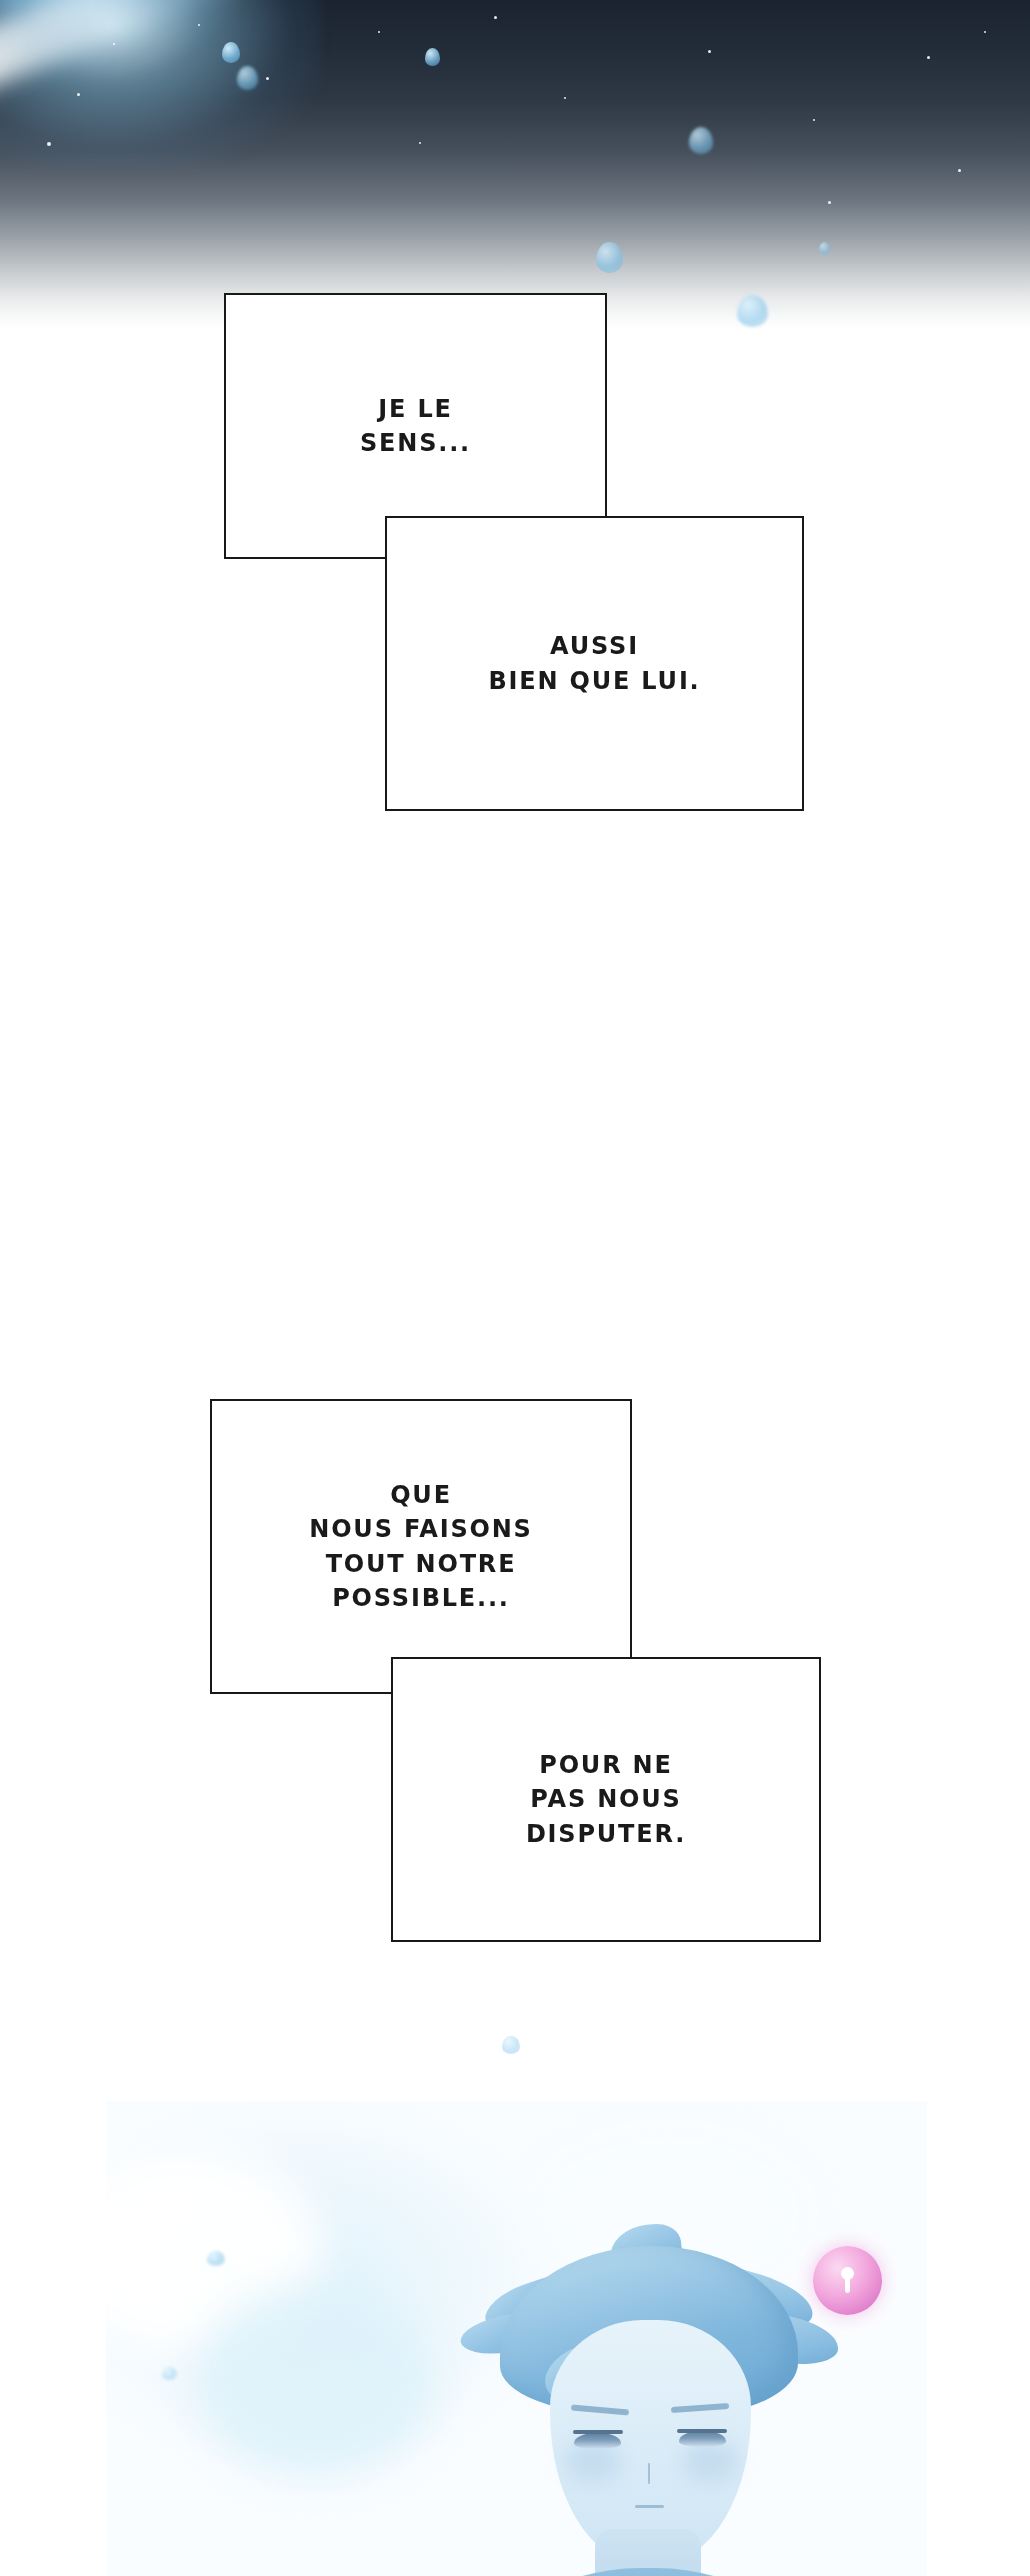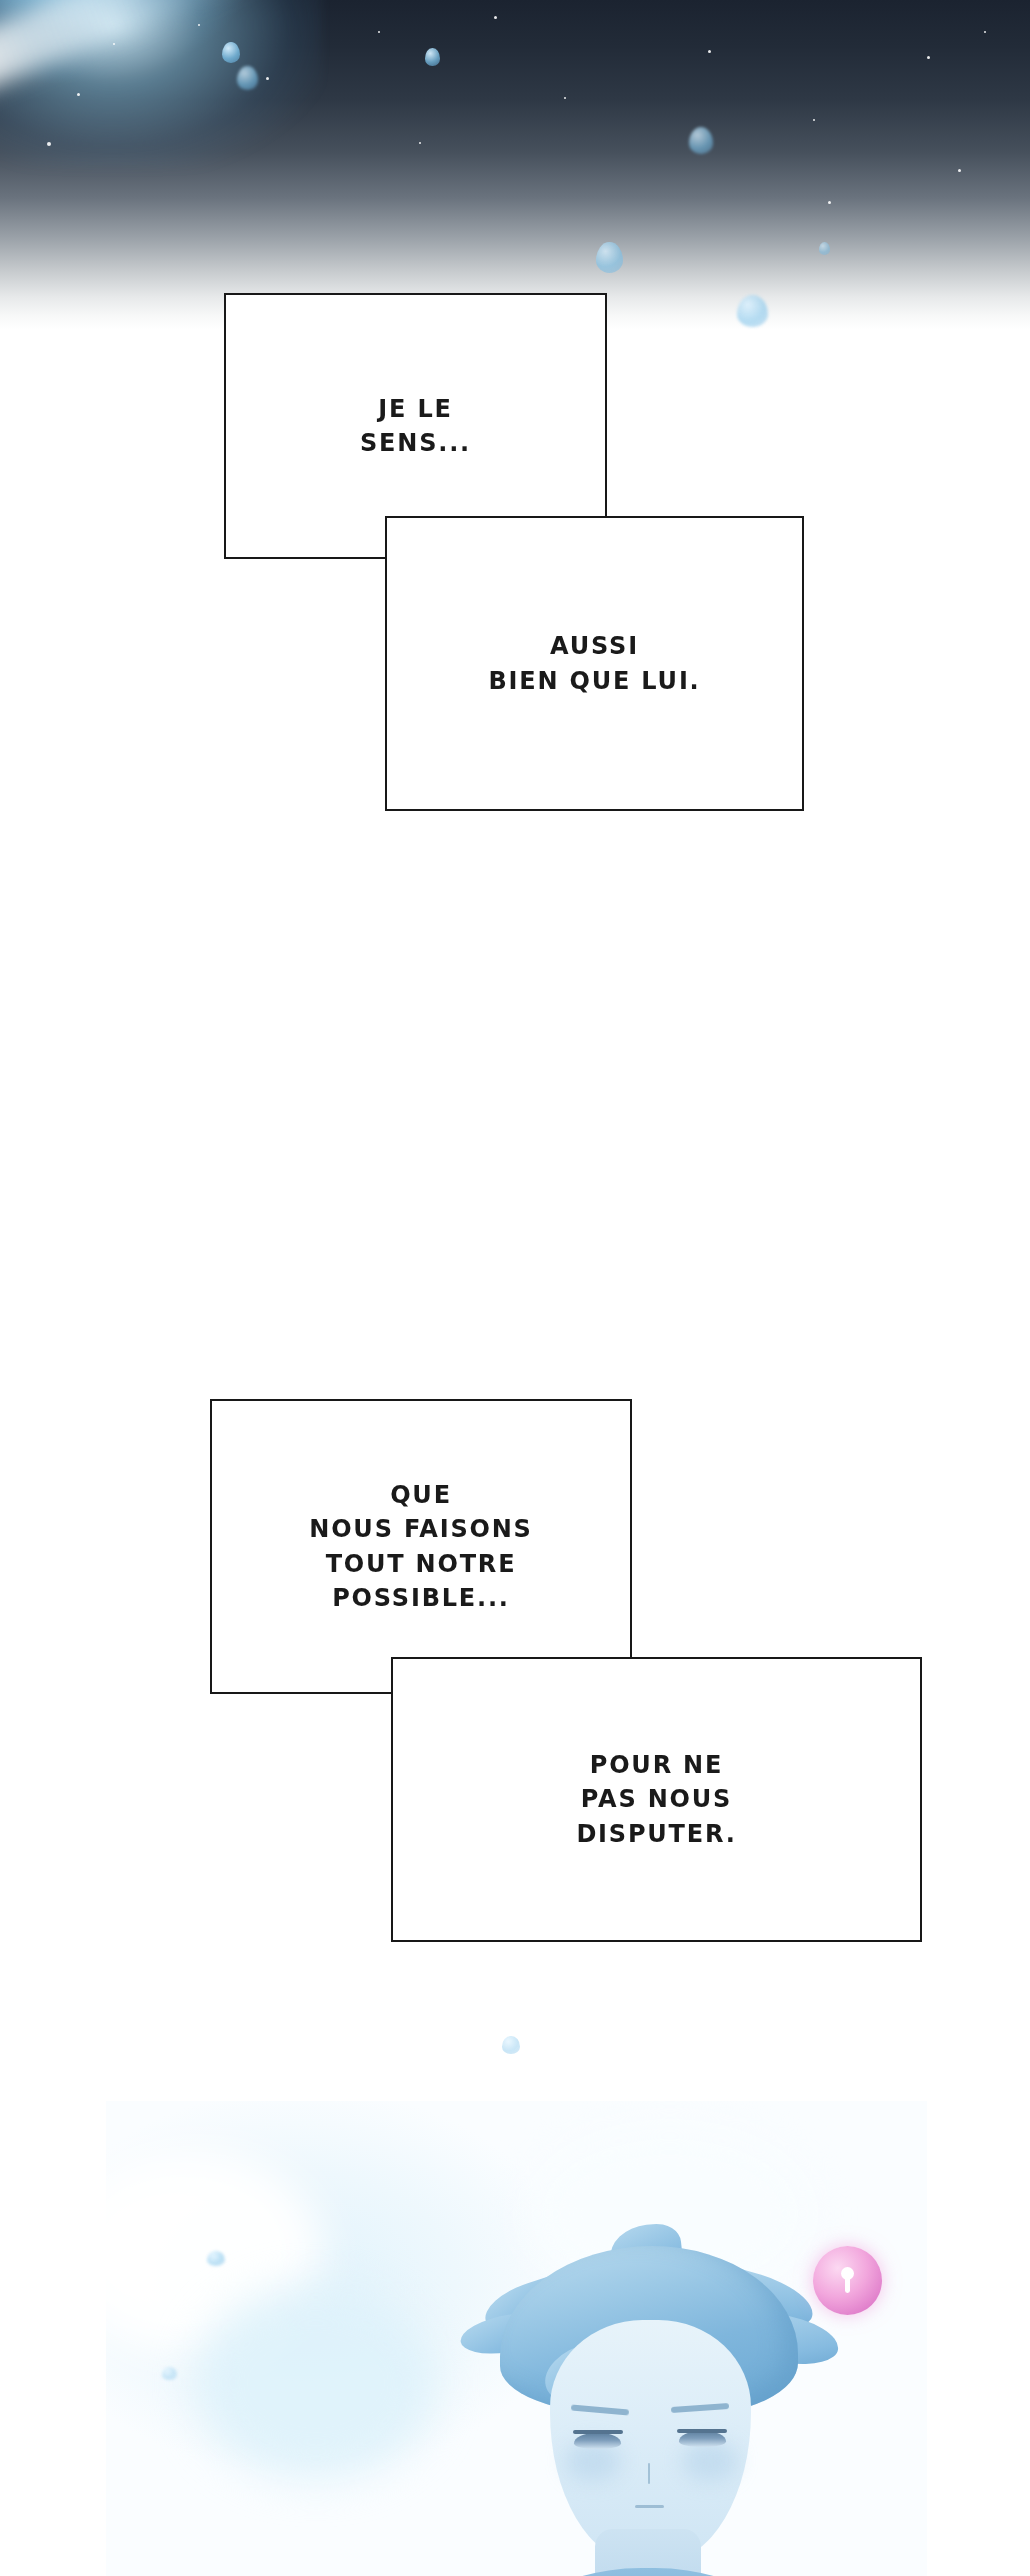--- a/index.html
+++ b/index.html
@@ -299,21 +299,21 @@
 
   <div class="patch" style="left:387px; top:524px; width:217px; height:32px;"></div>
 
   <div class="bubble" id="b3" style="left:182px; top:1399px; width:422px; height:295px;margin-left:28px;">
     <div class="txt">QUE
 NOUS FAISONS
 TOUT NOTRE
 POSSIBLE...</div>
   </div>
 
-  <div class="bubble" id="b4" style="left:391px; top:1657px; width:531px; height:285px;">
+  <div class="bubble" id="b4" style="left:391px; top:1657px; width:430px; height:285px;">
     <div class="txt">POUR NE
 PAS NOUS
 DISPUTER.</div>
   </div>
 
   <div class="patch" style="left:394px; top:1659px; width:208px; height:32px;"></div>
 
   <div class="art-panel">
 
     <div class="petal" style="left:502px; top:40px;  width:17.7px; height:17.7px; opacity:0.55;"></div>

